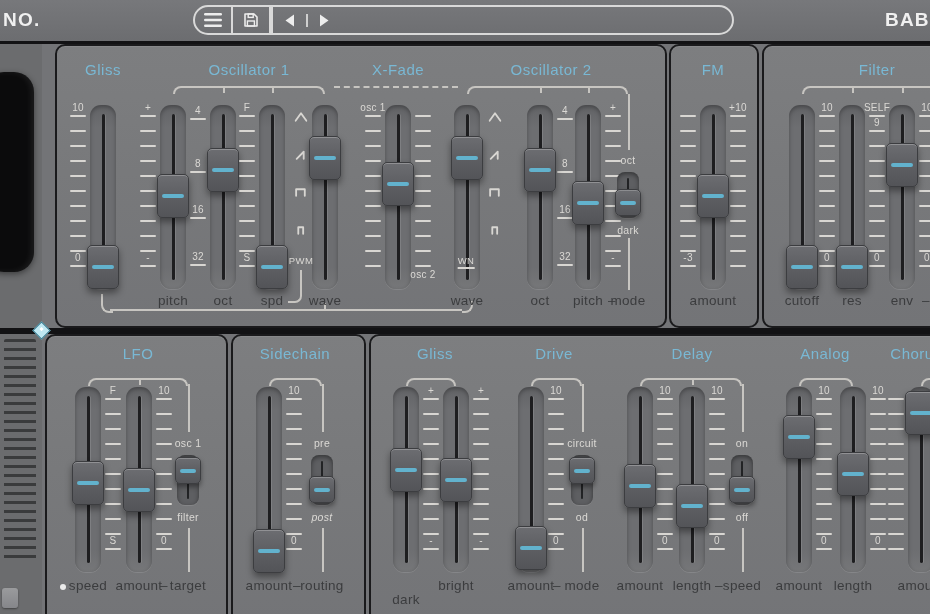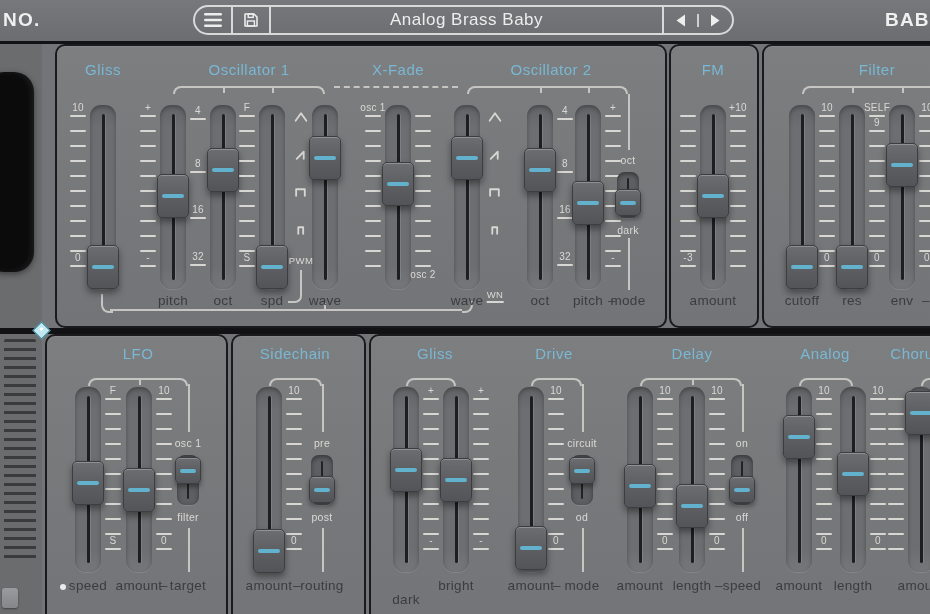--- a/index.html
+++ b/index.html
@@ -97,21 +97,20 @@
       </button>
       <div class="pdiv"></div>
       <button class="pbtn save">
         <svg width="16" height="16" viewBox="0 0 16 16">
           <path d="M2 2 h9 l3 3 v9 h-12 z" fill="none" stroke="#ededed" stroke-width="1.6" stroke-linejoin="round"></path>
           <rect x="5.2" y="2" width="5" height="3.4" fill="none" stroke="#ededed" stroke-width="1.4"></rect>
           <rect x="4.4" y="9" width="7" height="5" fill="none" stroke="#ededed" stroke-width="1.4"></rect>
         </svg>
       </button>
       <div class="pdiv"></div>
-      <div class="ptitle">Analog Brass Baby</div>
       <div class="pdiv"></div>
       <button class="pbtn arrow">
         <svg width="15" height="15" viewBox="0 0 15 15">
           <path d="M12 1.5 L3.5 7.5 L12 13.5 z" fill="#ededed"></path>
         </svg>
       </button>
       <div class="pdiv mini"></div>
       <button class="pbtn arrow">
         <svg width="15" height="15" viewBox="0 0 15 15">
           <path d="M3 1.5 L11.5 7.5 L3 13.5 z" fill="#ededed"></path>
@@ -314,21 +313,21 @@
         </svg></div>
       <div class="wave-icon" style="left: 495px; top: 146.5px;"><svg width="13" height="12" viewBox="0 0 12 11">
           <polyline points="2,9 8.5,2.5 8.5,9" fill="none" stroke="#d8d6d2" stroke-width="1.7" stroke-linejoin="round" stroke-linecap="round"></polyline>
         </svg></div>
       <div class="wave-icon" style="left: 495px; top: 184px;"><svg width="13" height="12" viewBox="0 0 12 11">
           <polyline points="1.5,9 1.5,3 9.5,3 9.5,9" fill="none" stroke="#d8d6d2" stroke-width="1.7" stroke-linejoin="round" stroke-linecap="round"></polyline>
         </svg></div>
       <div class="wave-icon" style="left: 495px; top: 221.5px;"><svg width="13" height="12" viewBox="0 0 12 11">
           <polyline points="3.5,9 3.5,3 8,3 8,9" fill="none" stroke="#d8d6d2" stroke-width="1.7" stroke-linejoin="round" stroke-linecap="round"></polyline>
         </svg></div>
-      <div class="wave-text ul" style="left: 495px; top: 254.5px; margin-top: 34px;">WN</div>
+      <div class="wave-text ul" style="left: 466px; top: 254.5px;">WN</div>
       <div class="sl-handle" style="left: 451px; top: 135.8px;">
         <div class="hline"></div>
       </div>
       <div class="ctl-label" style="left: 467px; top: 293px;">wave</div>
       <div class="sl-housing" style="left: 527px; top: 105px; height: 184px;"></div>
       <div class="sl-track" style="left: 538.5px; top: 114px; height: 166px; transform: none;"></div>
       <div class="tick" style="left: 557px; top: 118px;"></div>
       <div class="tick-label" style="left: 565px; top: 105px;">4</div>
       <div class="tick" style="left: 557px; top: 170.5px;"></div>
       <div class="tick-label" style="left: 565px; top: 157.5px;">8</div>
@@ -669,21 +668,21 @@
       </div>
       <div class="tg-label" style="left: 188px; top: 437px;">osc 1</div>
       <div class="tg-label" style="left: 188px; top: 511px;">filter</div>
       <div class="ctl-label" style="left: 188px; top: 578px;">target</div>
       <div class="tg-housing" style="left: 311px; top: 455px; height: 50px;"></div>
       <div class="tg-slot" style="left: 320.75px; top: 461px; height: 38px; transform: none;"></div>
       <div class="tg-handle" style="left: 309px; top: 476px;">
         <div class="hline"></div>
       </div>
       <div class="tg-label" style="left: 322px; top: 437px;">pre</div>
-      <div class="tg-label" style="left: 322px; top: 511px;">post</div>
+      <div class="tg-label" style="left: 322px; top: 511px; font-style: italic;">post</div>
       <div class="ctl-label" style="left: 322px; top: 578px;">routing</div>
       <div class="tg-housing" style="left: 571px; top: 455px; height: 50px;"></div>
       <div class="tg-slot" style="left: 580.75px; top: 461px; height: 38px; transform: none;"></div>
       <div class="tg-handle" style="left: 569px; top: 457px;">
         <div class="hline"></div>
       </div>
       <div class="tg-label" style="left: 582px; top: 437px;">circuit</div>
       <div class="tg-label" style="left: 582px; top: 511px;">od</div>
       <div class="ctl-label" style="left: 582px; top: 578px;">mode</div>
       <div class="tg-housing" style="left: 731px; top: 455px; height: 50px;"></div>

